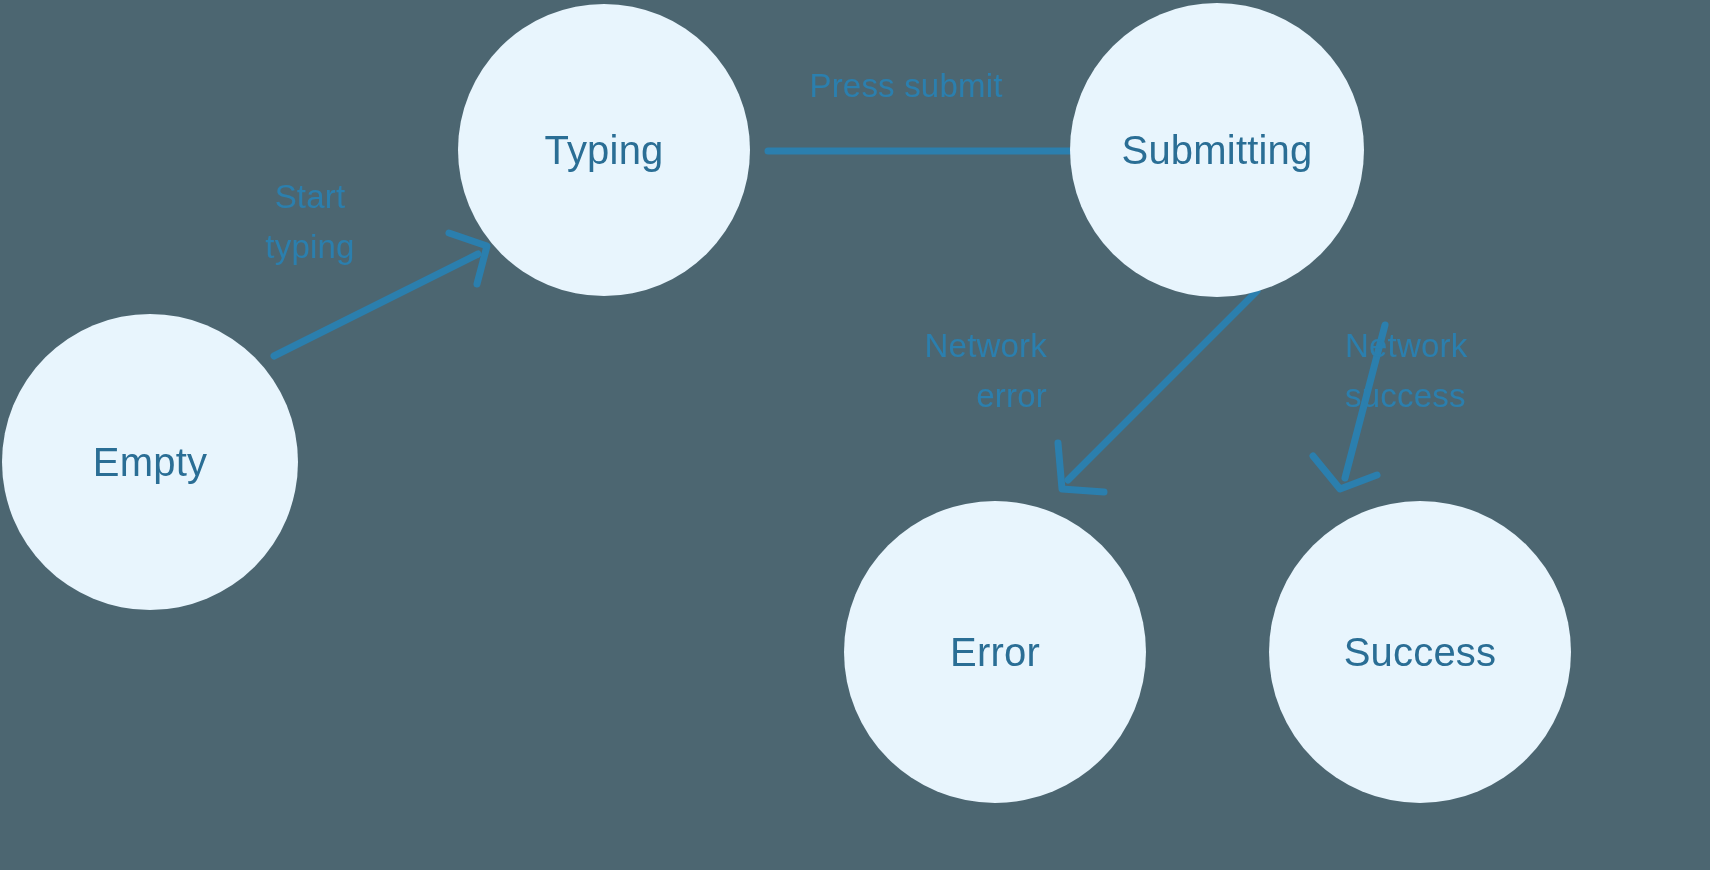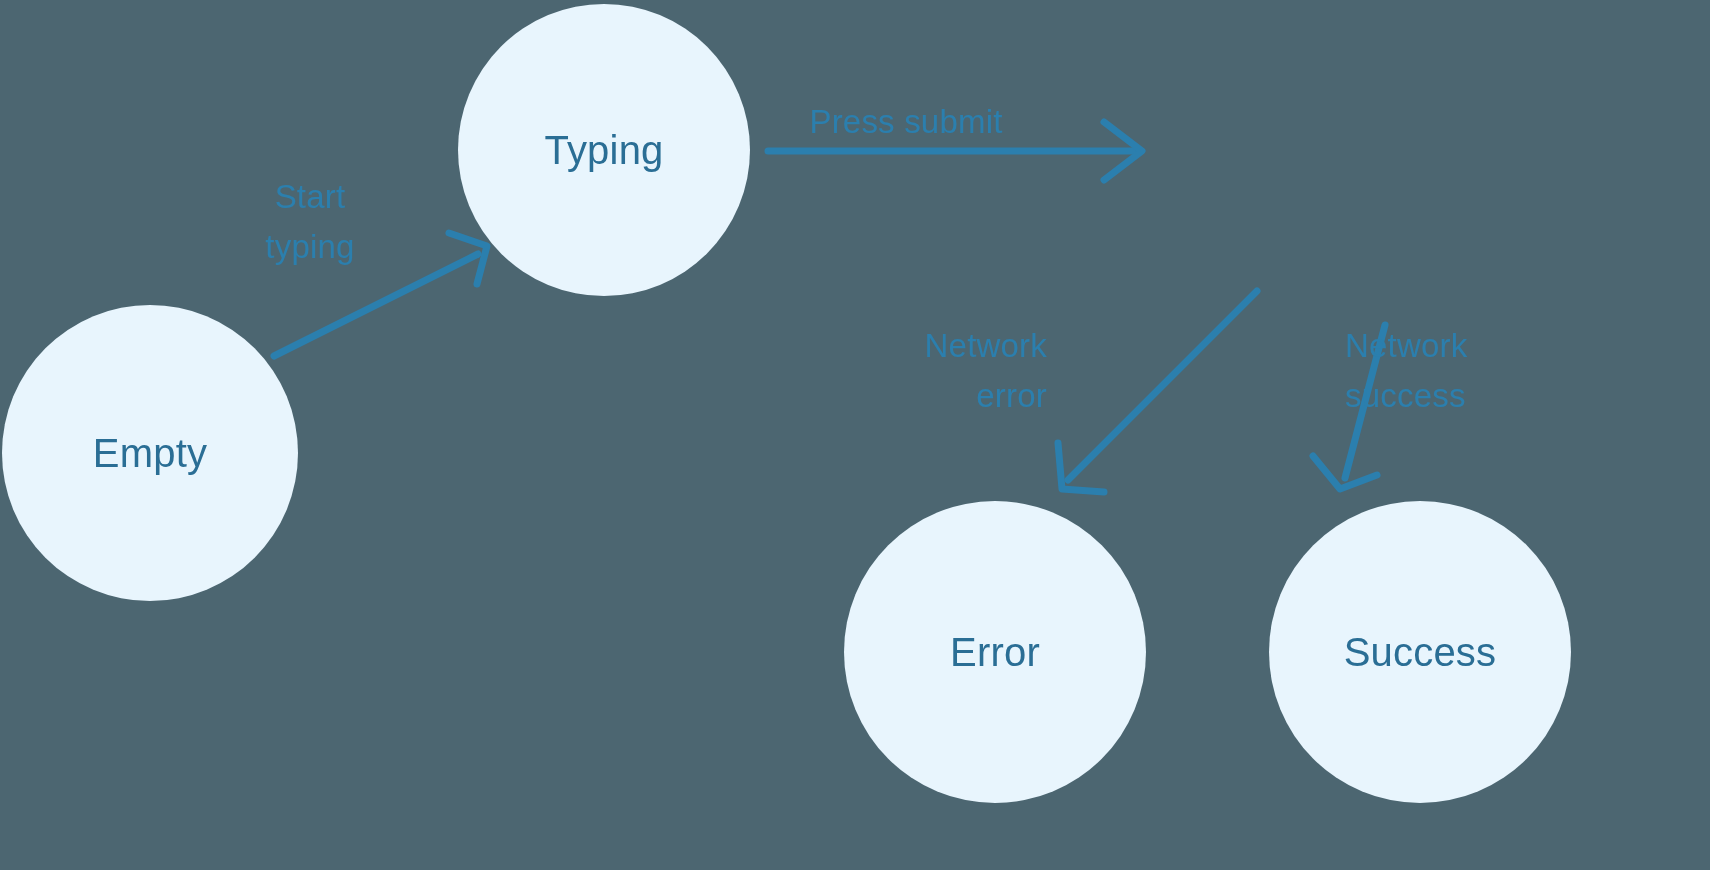--- a/index.html
+++ b/index.html
@@ -78,41 +78,44 @@
       <line x1="1257" y1="291" x2="1068" y2="480" stroke="#2b7fae" stroke-width="7" stroke-linecap="round"></line>
       <polyline points="1058,443 1062,489 1104,492" fill="none" stroke="#2b7fae" stroke-width="7" stroke-linecap="round" stroke-linejoin="round"></polyline>
     </g>
 
     <g>
       <line x1="1385" y1="325" x2="1345" y2="478" stroke="#2b7fae" stroke-width="7" stroke-linecap="round"></line>
       <polyline points="1313,456 1340,489 1377,475" fill="none" stroke="#2b7fae" stroke-width="7" stroke-linecap="round" stroke-linejoin="round"></polyline>
     </g>
   </svg>
 
-  <div class="state-node" style="left:2px; top:305px; width:296px; height:296px;">
+  <div class="state-node" style="left:2px; top:314px; width:296px; height:296px;">
     <span class="state-label">Empty</span>
   </div>
 
   <div class="state-node" style="left:458px; top:4px; width:292px; height:292px;">
     <span class="state-label">Typing</span>
   </div>
 
+  <div class="state-node" style="left:1070px; top:3px; width:294px; height:294px;">
+    <span class="state-label">Submitting</span>
+  </div>
 
   <div class="state-node" style="left:844px; top:501px; width:302px; height:302px;">
     <span class="state-label">Error</span>
   </div>
 
   <div class="state-node" style="left:1269px; top:501px; width:302px; height:302px;">
     <span class="state-label">Success</span>
   </div>
 
   <div class="edge-label align-center" style="left:230px; top:172px; width:160px;">Start
 typing</div>
 
-  <div class="edge-label align-center" style="left:782px; top:61px; width:248px;margin-top:36px;">Press submit</div>
+  <div class="edge-label align-center" style="left:782px; top:61px; width:248px;">Press submit</div>
 
   <div class="edge-label align-right" style="left:845px; top:321px; width:202px;">Network
 error</div>
 
   <div class="edge-label align-left" style="left:1345px; top:321px; width:260px;">Network
 success</div>
 
 </div>
 
 </body></html>

